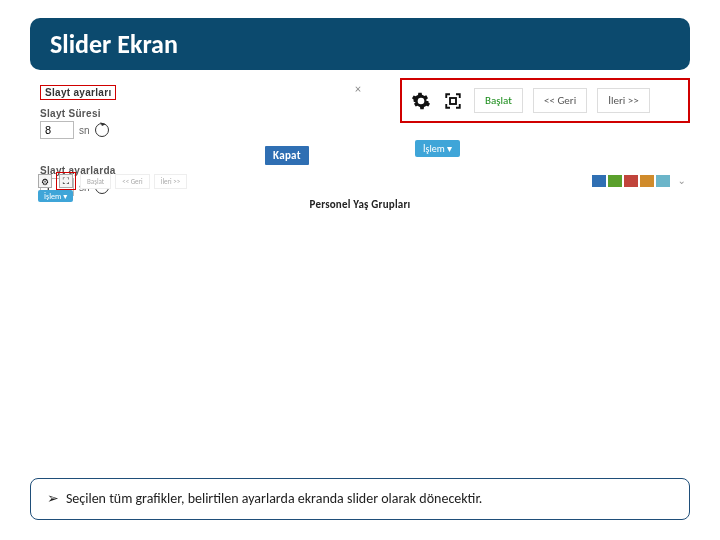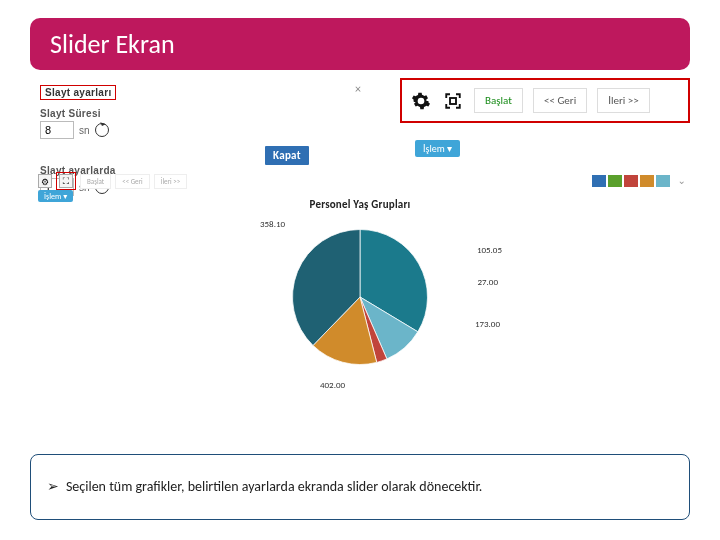--- a/index.html
+++ b/index.html
@@ -6,26 +6,26 @@
   body {
     width: 720px;
     height: 540px;
     font-family: Calibri, Arial, sans-serif;
     background: #fff;
     position: relative;
     overflow: hidden;
   }
   .title-bar {
     margin: 18px 30px 0 30px;
-    background: #be185d;
+    background: #0c4a6e;
     border-radius: 10px;
     padding: 10px 20px;
     color: #fff;
     font-size: 26px;
-    font-weight: normal;
+    font-weight: bold;
   }
   .content-area {
     position: relative;
     margin: 12px 30px 0 30px;
     height: 330px;
   }
   .panel-settings {
     position: absolute;
     top: 0; left: 10px;
     width: 320px;
@@ -209,21 +209,21 @@
     position:absolute;
     font-size:9px;
     color:#333;
   }
   .note-box {
     position:absolute;
     bottom:20px;
     left:30px; right:30px;
     border:1.5px solid #1f4e79;
     border-radius:8px;
-    padding:22px 16px;
+    padding:10px 16px;
     font-size:14px;
     color:#222;
     line-height:1.35;
   }
   .note-box .arw {
     font-family: Arial;
     margin-right:4px;
   }
 </style>
 </head>
@@ -291,33 +291,19 @@
     <span class="sw" style="background:#2f6fb3"></span>
     <span class="sw" style="background:#5aa02c"></span>
     <span class="sw" style="background:#c1443b"></span>
     <span class="sw" style="background:#d08b2b"></span>
     <span class="sw" style="background:#6bb5c9"></span>
     <span class="dd">⌄</span>
   </div>
 
   <div class="chart-title">Personel Yaş Grupları</div>
 
-  <div class="pie-wrap">
-    <svg id="pie-svg" width="150" height="150" viewBox="0 0 100 100">
-        <path d="M50 50 L95 50 A45 45 0 0 1 26.80252746691175 88.56004756320479 Z" fill="#1b7a8c" stroke="#fff" stroke-width="0.5"></path>
-        <path d="M50 50 L26.80252746691175 88.56004756320479 A45 45 0 0 1 8.721124503864907 67.91799201290641 Z" fill="#6bb5c9" stroke="#fff" stroke-width="0.5"></path>
-        <path d="M50 50 L8.721124503864907 67.91799201290641 A45 45 0 0 1 6.401833959658049 61.14450169001621 Z" fill="#c1443b" stroke="#fff" stroke-width="0.5"></path>
-        <path d="M50 50 L6.401833959658049 61.14450169001621 A45 45 0 0 1 17.70170925225475 18.665986296452324 Z" fill="#d08b2b" stroke="#fff" stroke-width="0.5"></path>
-        <path d="M50 50 L17.70170925225475 18.665986296452324 A45 45 0 0 1 95 49.999999999999986 Z" fill="#1f6173" stroke="#fff" stroke-width="0.5"></path>
-      </svg>
-    <span class="pie-label" style="top:-4px; left:20px;">358.10</span>
-    <span class="pie-label" style="top:22px; right:-22px;">105.05</span>
-    <span class="pie-label" style="top:54px; right:-18px;">27.00</span>
-    <span class="pie-label" style="top:96px; right:-20px;">173.00</span>
-    <span class="pie-label" style="bottom:-14px; left:80px;">402.00</span>
-  </div>
 
 </div>
 
 <div class="note-box">
   <span class="arw">➢</span>
   <span>Seçilen tüm grafikler, belirtilen ayarlarda ekranda slider olarak dönecektir.</span><br>
 </div>
 
 </body></html>

